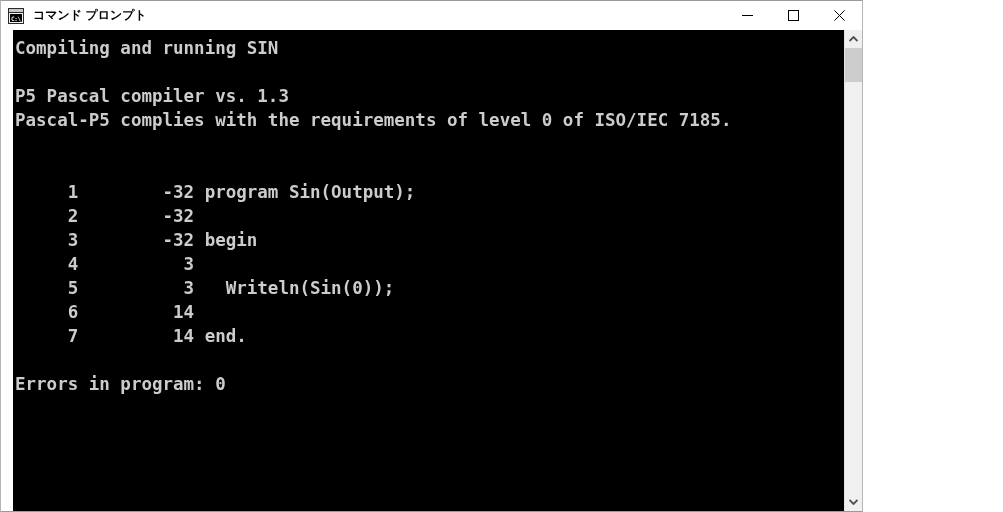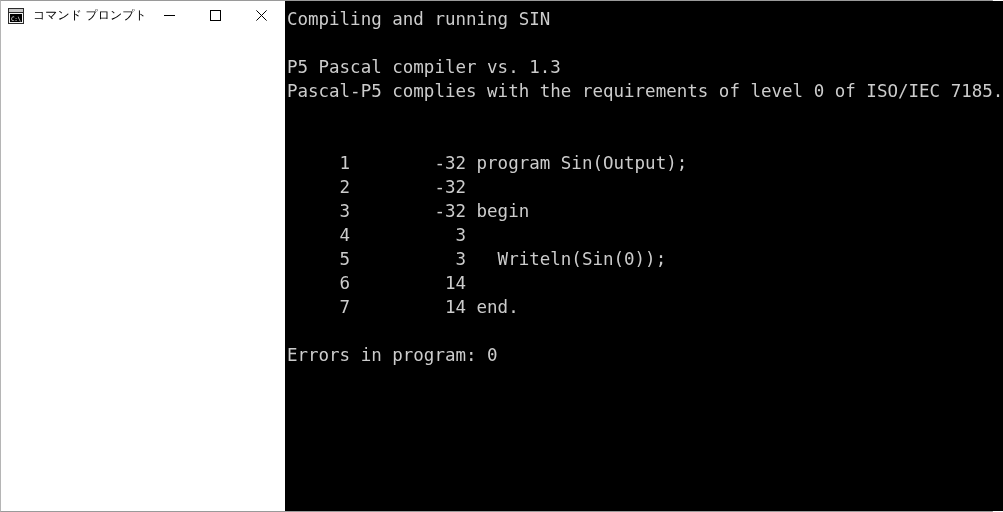--- a/index.html
+++ b/index.html
@@ -9,30 +9,31 @@
   }
   body {
     width: 1003px;
     height: 512px;
     overflow: hidden;
     font-family: "Liberation Sans", sans-serif;
   }
 
   .window {
     position: relative;
-    width: 993px;
+    width: 863px;
     height: 512px;
     box-sizing: border-box;
     border-top: 1px solid #9a9a9a;
     border-left: 1px solid #b5b5b5;
     border-right: 1px solid #b5b5b5;
     border-bottom: 1px solid #9a9a9a;
     background: #ffffff;
     display: flex;
-    flex-direction: row;
+    flex-direction: column;
+    font-weight: bold;
   }
 
   
   .titlebar {
     height: 29px;
     min-height: 29px;
     background: #ffffff;
     display: flex;
     align-items: center;
     position: relative;
@@ -104,20 +105,21 @@
   }
   .win-btn svg { display: block; }
 
   
   .body-area {
     flex: 1;
     display: flex;
     min-height: 0;
     background: #701a75;
     position: relative;
+    margin-left: 12px;
   }
   .console {
     flex: 1;
     min-width: 0;
     background: #000000;
     overflow: hidden;
     position: relative;
     padding: 6px 0 0 2px;
     box-sizing: border-box;
   }

